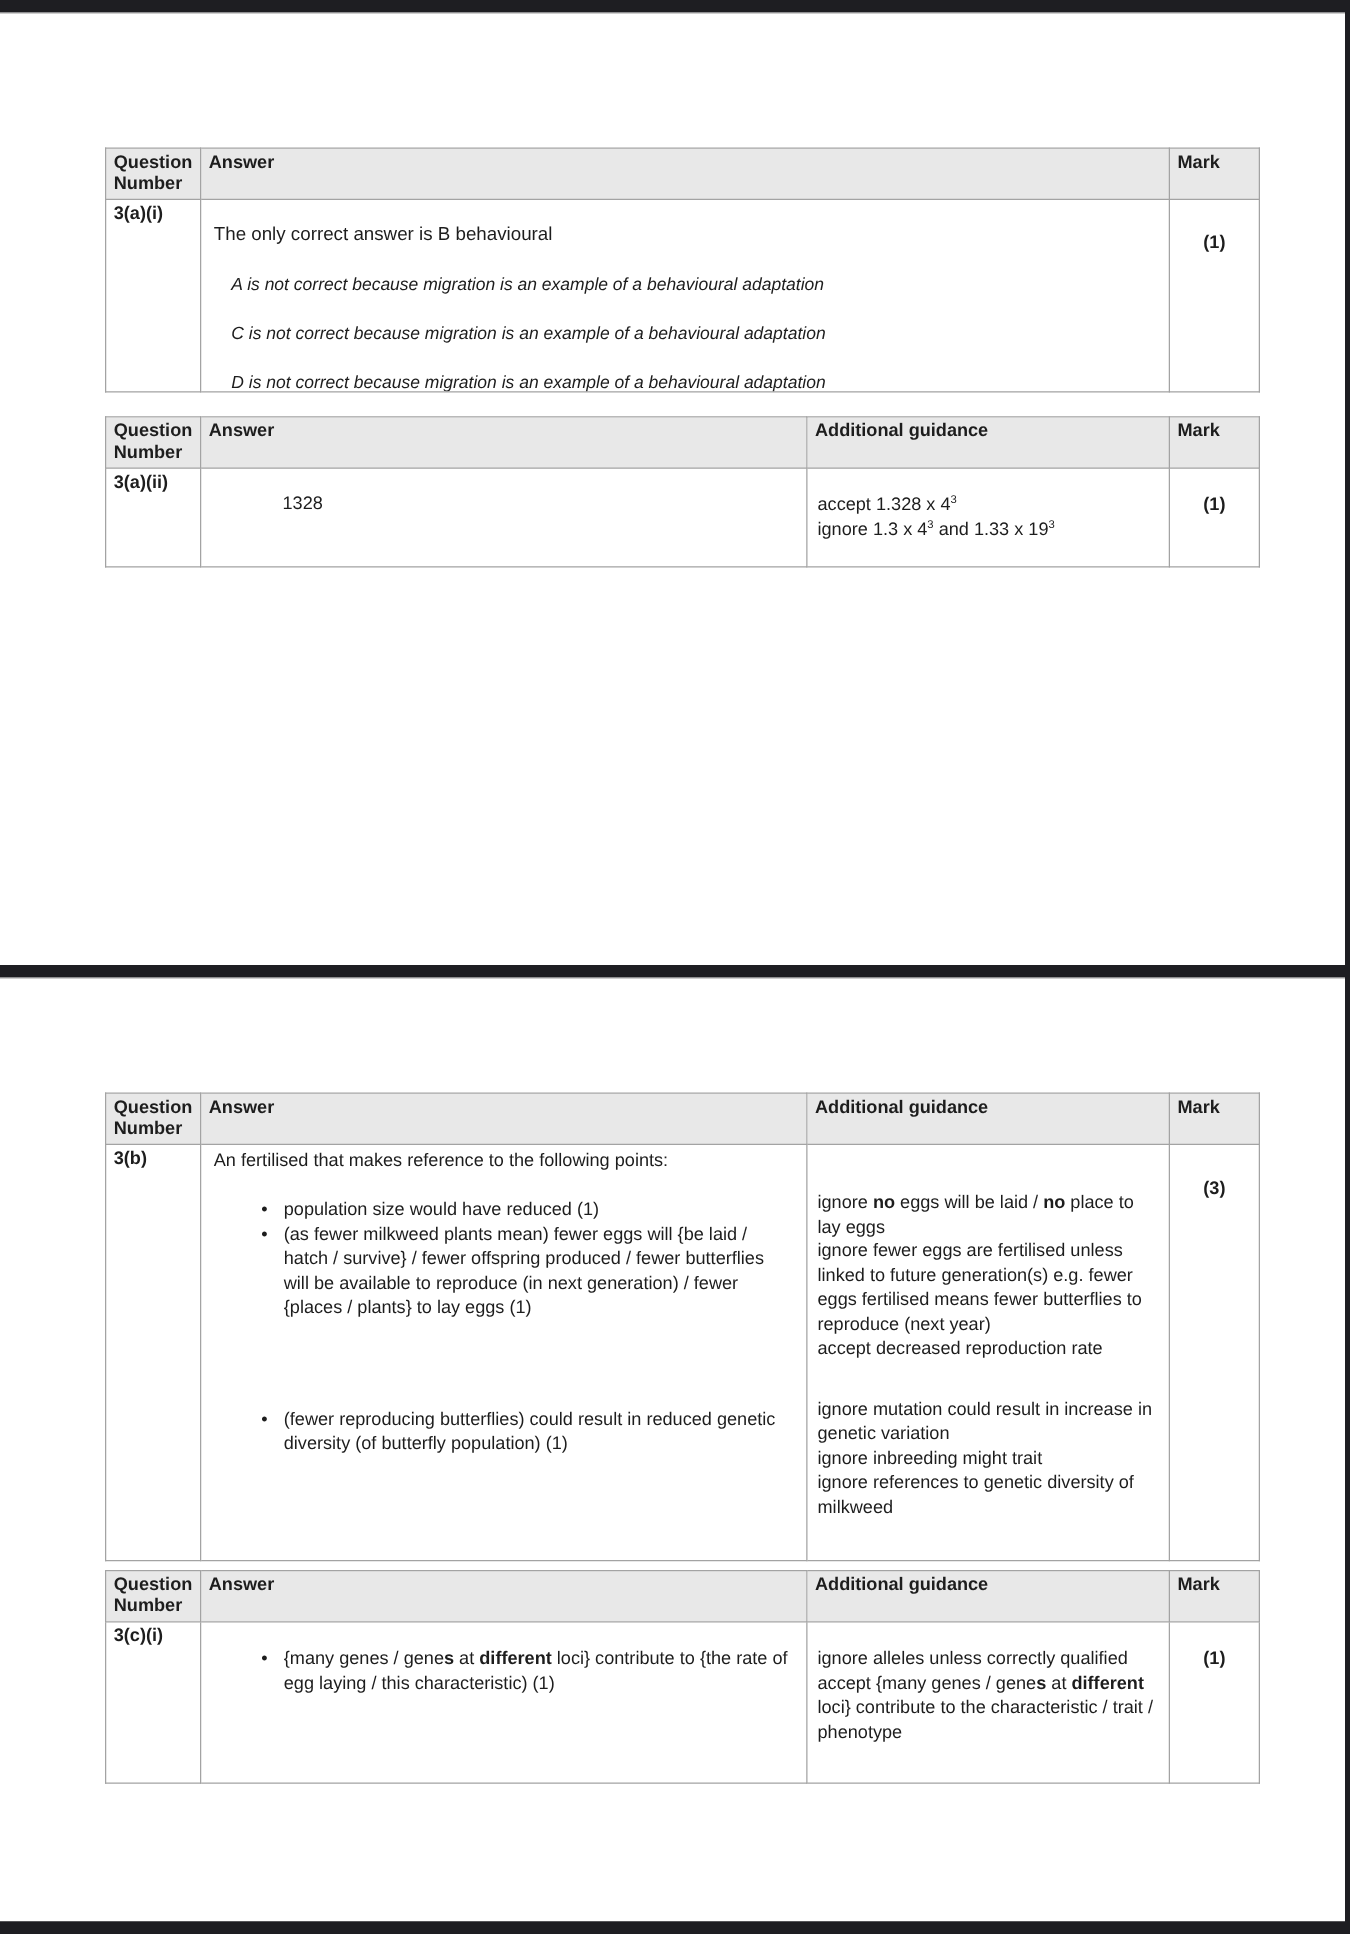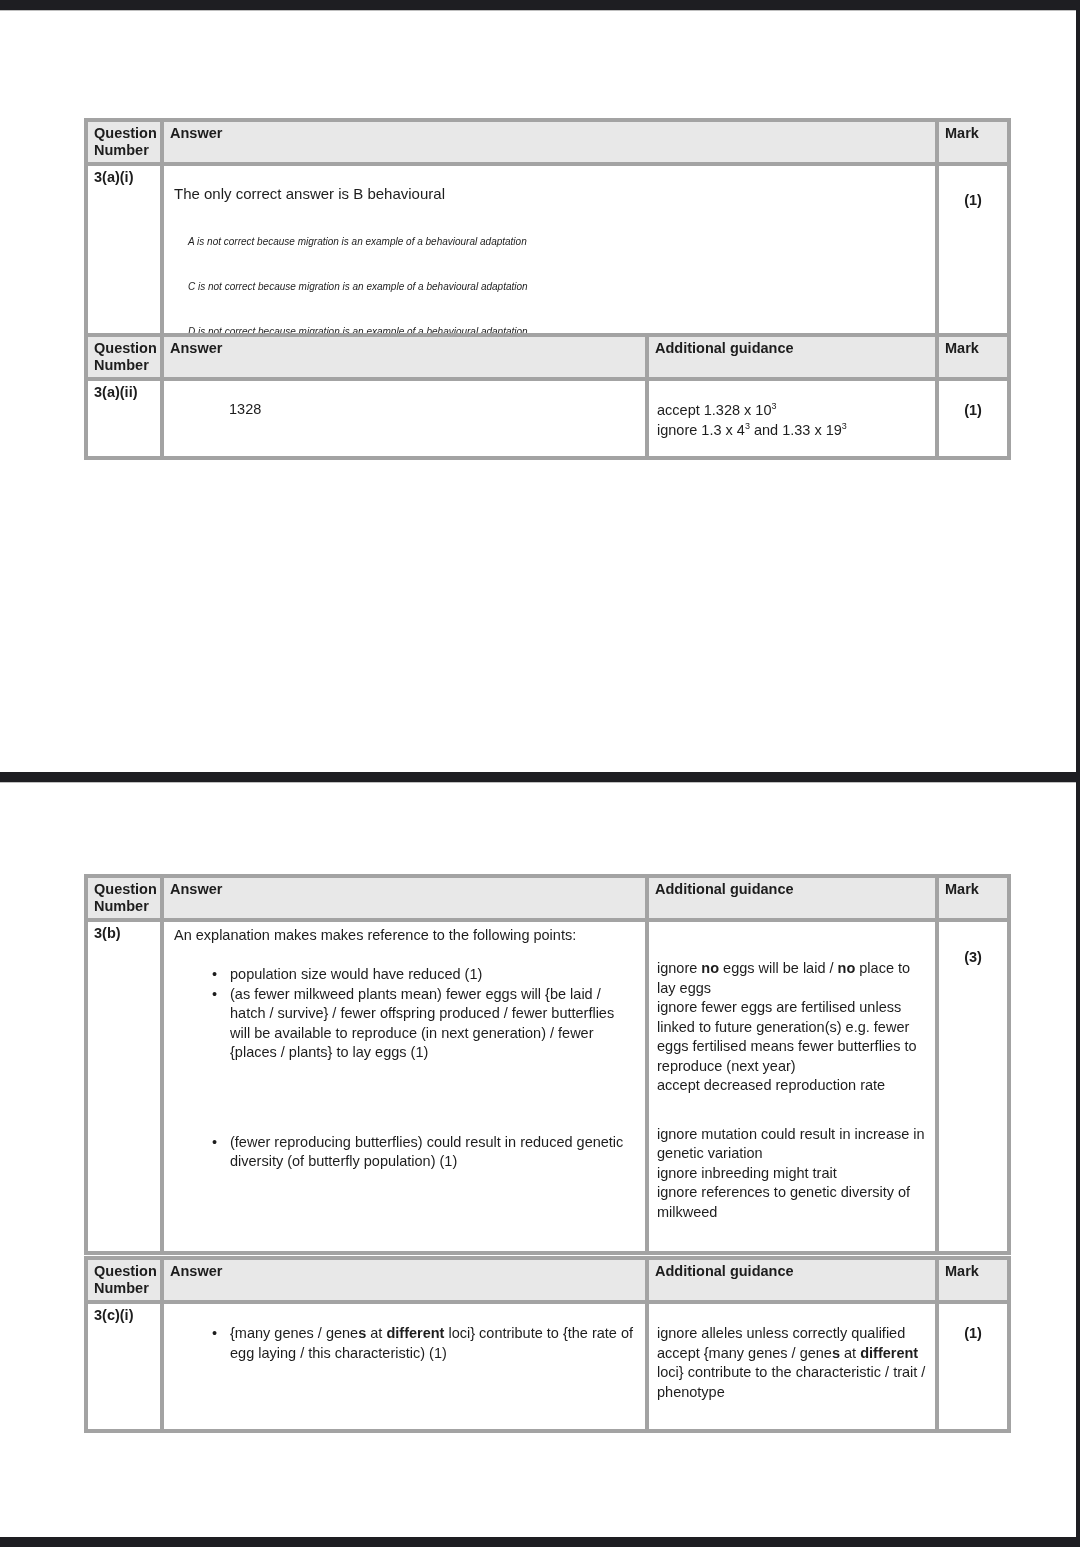--- a/index.html
+++ b/index.html
@@ -12,39 +12,39 @@
   .page{position:absolute;left:0;width:1076px;background:#ffffff;box-shadow:inset 0 1px 0 #bfbfbf;}
   .page1{top:10px;height:762px;}
   .page2{top:782px;height:755px;}
 
   table.ms{
     position:absolute;left:84px;width:923px;
     border-collapse:collapse;table-layout:fixed;
     font-size:14.5px;
   }
   table.ms th,table.ms td{
-    border:4px solid #a3a3a3;vertical-align:top;box-sizing:border-box;
+    border:1px solid #a3a3a3;vertical-align:top;box-sizing:border-box;
     padding:0;overflow:hidden;
   }
   table.ms thead th{
     background:#e8e8e8;font-weight:bold;text-align:left;
     height:38px;padding:3px 6px;line-height:17px;font-size:14.5px;
   }
   .q-cell{font-weight:bold;padding:3px 6px !important;font-size:14.5px;}
   .m-cell{text-align:center;font-weight:bold;font-size:14.5px;}
   .a-cell,.g-cell{font-weight:normal;}
   .a-cell{padding:0 10px !important;}
   .g-cell{padding:0 8px !important;line-height:19.5px;}
   p{margin:0;}
 
   
   .t1{top:108px;}
   .t1 .q-cell{height:146px;margin-left:35px;}
   .t1 .answer-main{margin-top:19px;font-size:15px;}
-  .t1 .distractor{margin:34px 0 0 14px;font-style:italic;font-size:10px;}
+  .t1 .distractor{margin:23px 0 0 14px;font-style:italic;font-size:14px;}
   .t1 .m-cell{padding-top:26px !important;}
 
   
   .t2{top:323px;}
   .t2 .q-cell{height:79px;}
   .t2 .answer-value{margin:20px 0 0 55px;}
   .t2 .g-cell{padding-top:20px !important;}
   .t2 .m-cell{padding-top:21px !important;}
   sup{font-size:9px;line-height:0;}
 
@@ -116,21 +116,21 @@
         <th>Mark</th>
       </tr>
     </thead>
     <tbody>
       <tr>
         <td class="q-cell">3(a)(ii)</td>
         <td class="a-cell">
           <p class="answer-value">1328</p>
         </td>
         <td class="g-cell">
-          <p><span>accept 1.328 x 10</span><sup>3</sup></p>
+          <p><span>accept 1.328 x 4</span><sup>3</sup></p>
           <p><span>ignore 1.3 x 4</span><sup>3</sup><span> and 1.33 x 19</span><sup>3</sup></p>
         </td>
         <td class="m-cell">(1)</td>
       </tr>
     </tbody>
   </table>
 
 </div>
 
 <div class="page page2">
@@ -147,21 +147,21 @@
         <th>Question Number</th>
         <th>Answer</th>
         <th>Additional guidance</th>
         <th>Mark</th>
       </tr>
     </thead>
     <tbody>
       <tr>
         <td class="q-cell">3(b)</td>
         <td class="a-cell">
-          <p class="intro">An explanation makes makes reference to the following points:</p>
+          <p class="intro">An fertilised that makes reference to the following points:</p>
           <ul class="bullets">
             <li class="b1">population size would have reduced (1)</li>
             <li class="b2">(as fewer milkweed plants mean) fewer eggs will {be laid / hatch / survive} / fewer offspring produced / fewer butterflies will be available to reproduce (in next generation) / fewer {places / plants} to lay eggs (1)</li>
             <li class="b3">(fewer reproducing butterflies) could result in reduced genetic diversity (of butterfly population) (1)</li>
           </ul>
         </td>
         <td class="g-cell">
           <div class="gblock1">
             <p><span>ignore </span><b>no</b><span> eggs will be laid / </span><b>no</b><span> place to lay eggs</span></p>
             <p>ignore fewer eggs are fertilised unless linked to future generation(s) e.g. fewer eggs fertilised means fewer butterflies to reproduce (next year)</p>

